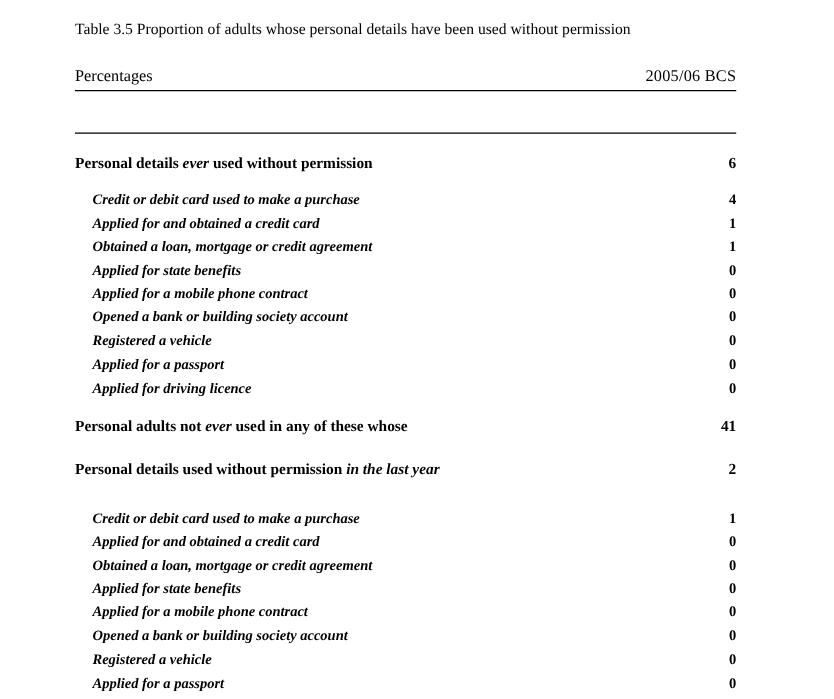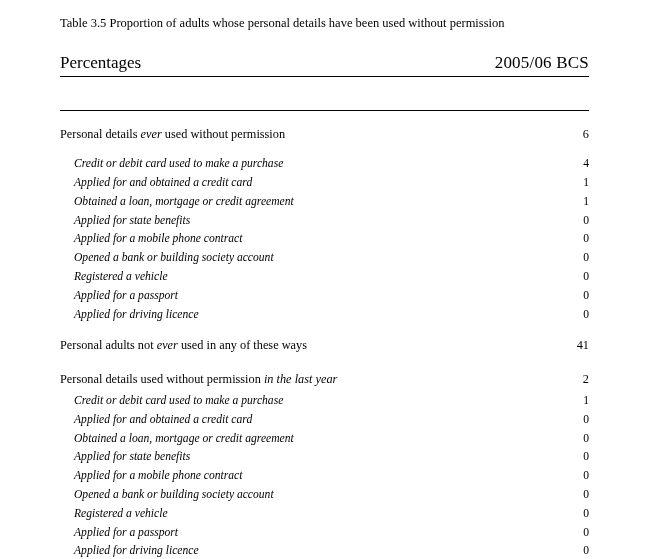--- a/index.html
+++ b/index.html
@@ -25,61 +25,62 @@
     font-family: "Liberation Serif", serif;
     font-size: 12.5px;
     line-height: 1.55;
     margin: 4px 0 0 0;
     max-width: 470px;
   }
   .col-head {
     display: flex;
     justify-content: space-between;
     align-items: flex-end;
-    font-size: 17px;
+    font-size: 13px;
     margin-top: 20px;
     padding-bottom: 3px;
   }
   .col-head .left { }
   .col-head .right { letter-spacing: 0.2px; text-align: right; }
   .rule {
     border-top: 1px solid #000;
     width: 100%;
   }
   .rule-top { margin-top: 0; }
   .rule-mid { margin-top: 33px; }
   .rows { margin-top: 12px; }
   .row {
     display: flex;
     justify-content: space-between;
     align-items: flex-end;
     font-size: 12.2px;
     line-height: 1.45;
     padding: 1px 0;
+    font-weight: bold;
   }
   .row .label { }
   .row .value {
     text-align: right;
     min-width: 30px;
   }
   .row.main {
     font-size: 12.3px;
     padding-top: 3px;
     padding-bottom: 3px;
   }
   .row.indent .label {
     padding-left: 14px;
     font-style: italic;
     font-size: 11.6px;
   }
   .row.indent .value {
     font-size: 11.6px;
   }
   .row.gap-above { margin-top: 10px; }
-  .row.gap-below { margin-bottom: 0; gap: 21px; }
+  .row.gap-below { margin-bottom: 18px; gap: 21px; }
   .em { font-style: italic; }
 </style>
 </head>
 <body>
 
 <div class="page">
 
   <div class="table-title">Table 3.5 Proportion of adults whose personal details have been used without permission</div>
 
   <div class="col-head">
@@ -130,21 +131,21 @@
     <div class="row indent">
       <div class="label">Applied for a passport</div>
       <div class="value">0</div>
     </div>
     <div class="row indent">
       <div class="label">Applied for driving licence</div>
       <div class="value">0</div>
     </div>
 
     <div class="row main gap-above">
-      <div class="label"><span>Personal adults not </span><span class="em">ever</span><span> used in any of these ways</span></div>
+      <div class="label"><span>Personal adults not </span><span class="em">ever</span><span> used in any of these whose</span></div>
       <div class="value">41</div>
     </div>
 
     <div class="row main gap-above gap-below">
       <div class="label"><span>Personal details used without permission </span><span class="em">in the last year</span><span></span></div>
       <div class="value">2</div>
     </div>
 
     <div class="row indent">
       <div class="label">Credit or debit card used to make a purchase</div>

